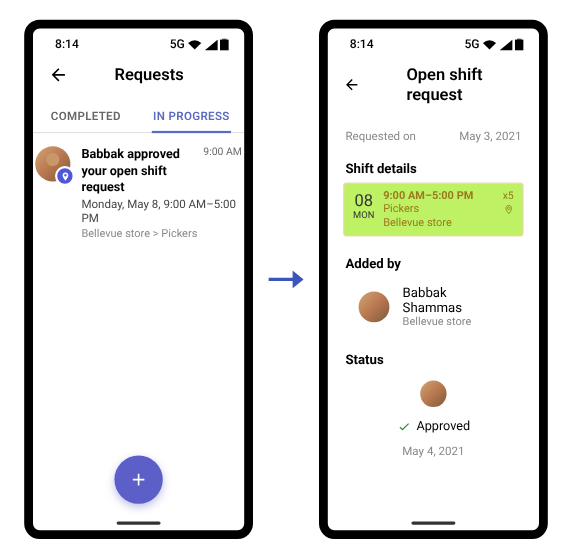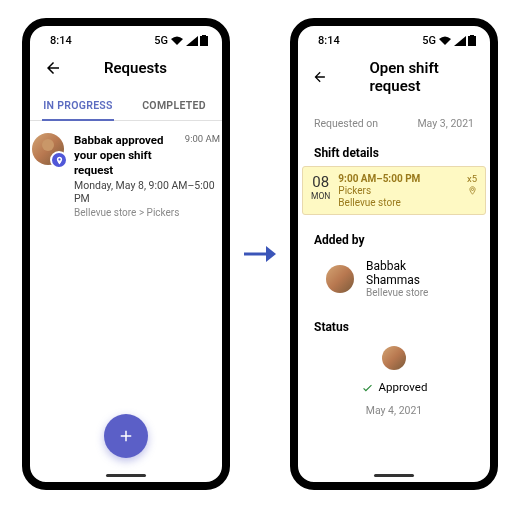--- a/index.html
+++ b/index.html
@@ -11,21 +11,21 @@
     justify-content: center;
     gap: 14px;
     padding: 18px 10px;
     width: 520px;
     height: 508px;
   }
   .phone {
     width: 208px;
     height: 472px;
     border: 8px solid #000;
-    border-radius: 24px;
+    border-radius: 14px;
     background: #fff;
     position: relative;
     overflow: hidden;
     flex-shrink: 0;
   }
   .arrow {
     flex-shrink: 0;
     color: #3b55b8;
   }
   .status-bar {
@@ -176,22 +176,22 @@
     padding: 10px 16px 14px 16px;
     font-size: 10.5px;
     color: #888;
   }
   .section-label {
     font-size: 12px;
     font-weight: 700;
     padding: 2px 16px 6px 16px;
   }
   .shift-card {
-    margin: 0 4px;
-    background: #fef9c3;
+    margin: 0 14px;
+    background: #bef264;
     border: 1px solid #e9d9ad;
     border-radius: 3px;
     display: flex;
     padding: 6px 8px;
     gap: 8px;
   }
   .shift-date {
     text-align: center;
     color: #333;
     flex-shrink: 0;
@@ -275,22 +275,22 @@
   </div>
 
   <div class="header">
     <svg class="back-arrow" viewBox="0 0 24 24">
         <path d="M20 11H7.8l5.6-5.6L12 4l-8 8 8 8 1.4-1.4L7.8 13H20z" fill="#000"></path>
       </svg>
     <div class="header-title">Requests</div>
   </div>
 
   <div class="tabs">
+    <div class="tab">COMPLETED</div>
     <div class="tab active">IN PROGRESS</div>
-    <div class="tab">COMPLETED</div>
   </div>
 
   <div class="request-item">
     <div class="avatar-wrap">
       <div class="avatar"></div>
       <div class="badge">
         <svg width="9" height="9" viewBox="0 0 24 24">
             <path d="M12 2C8 2 5 5 5 9c0 5 7 13 7 13s7-8 7-13c0-4-3-7-7-7zm0 10a3 3 0 110-6 3 3 0 010 6z" fill="#fff"></path>
           </svg>
       </div>

